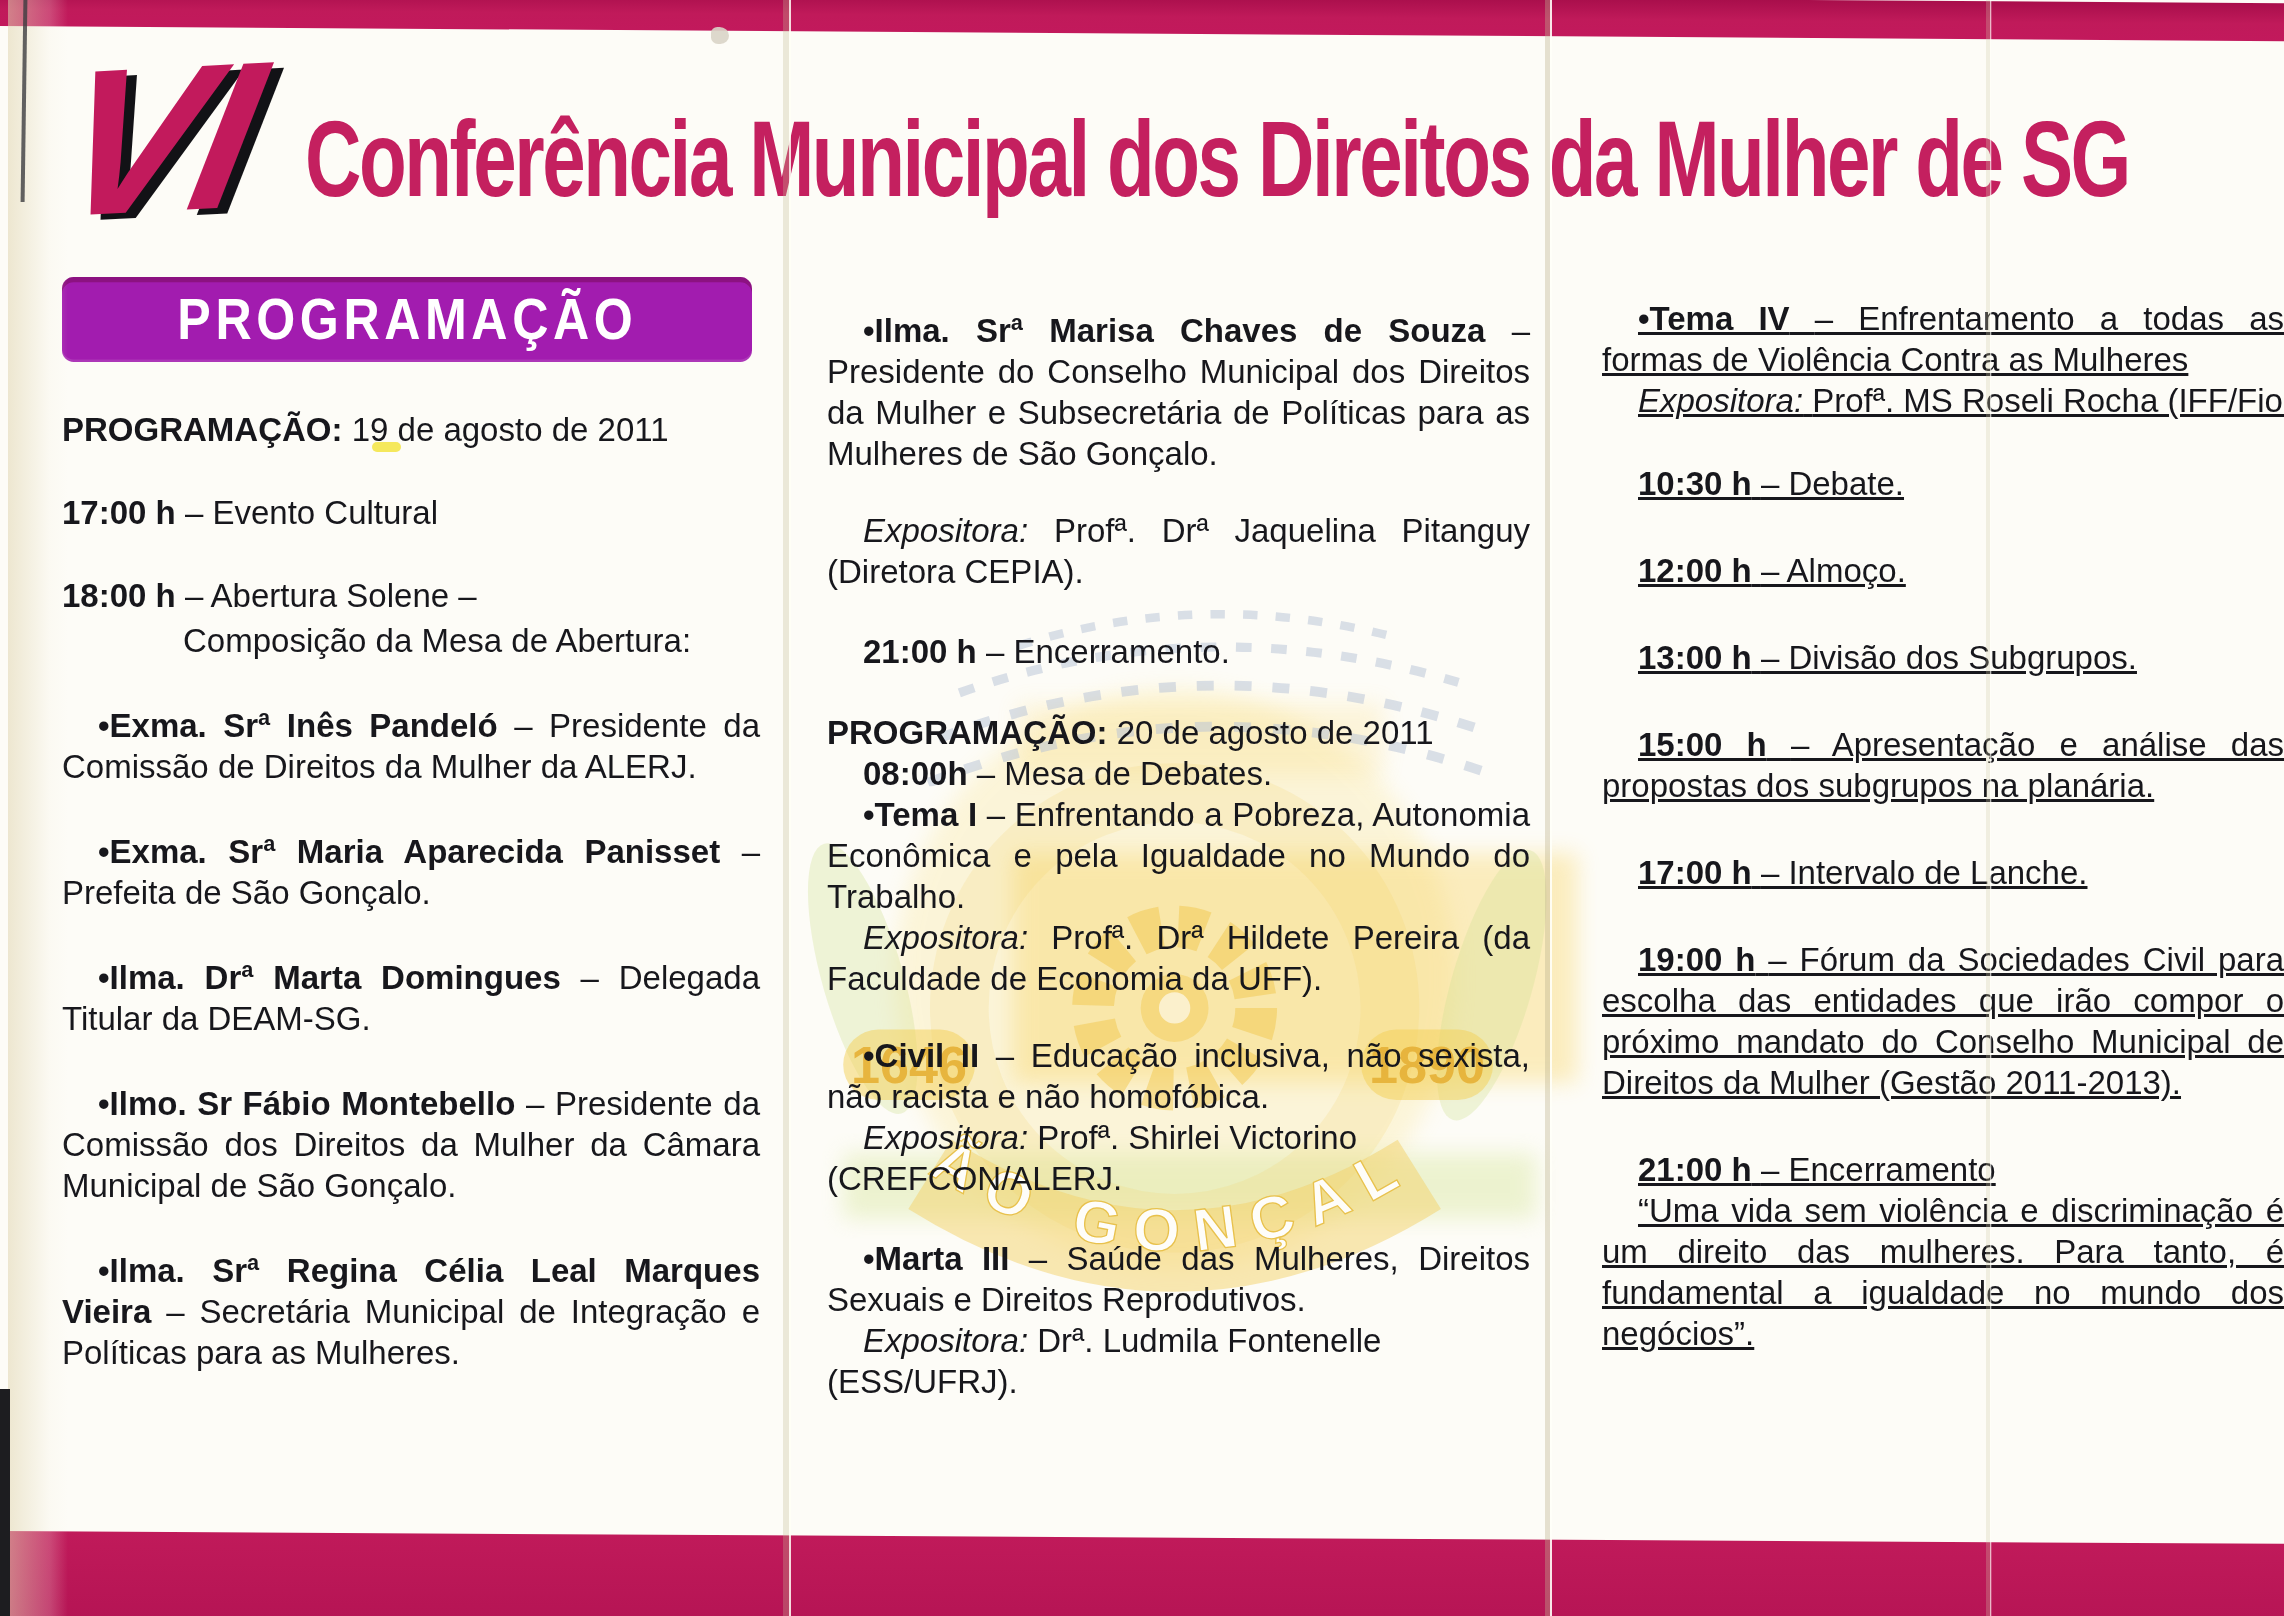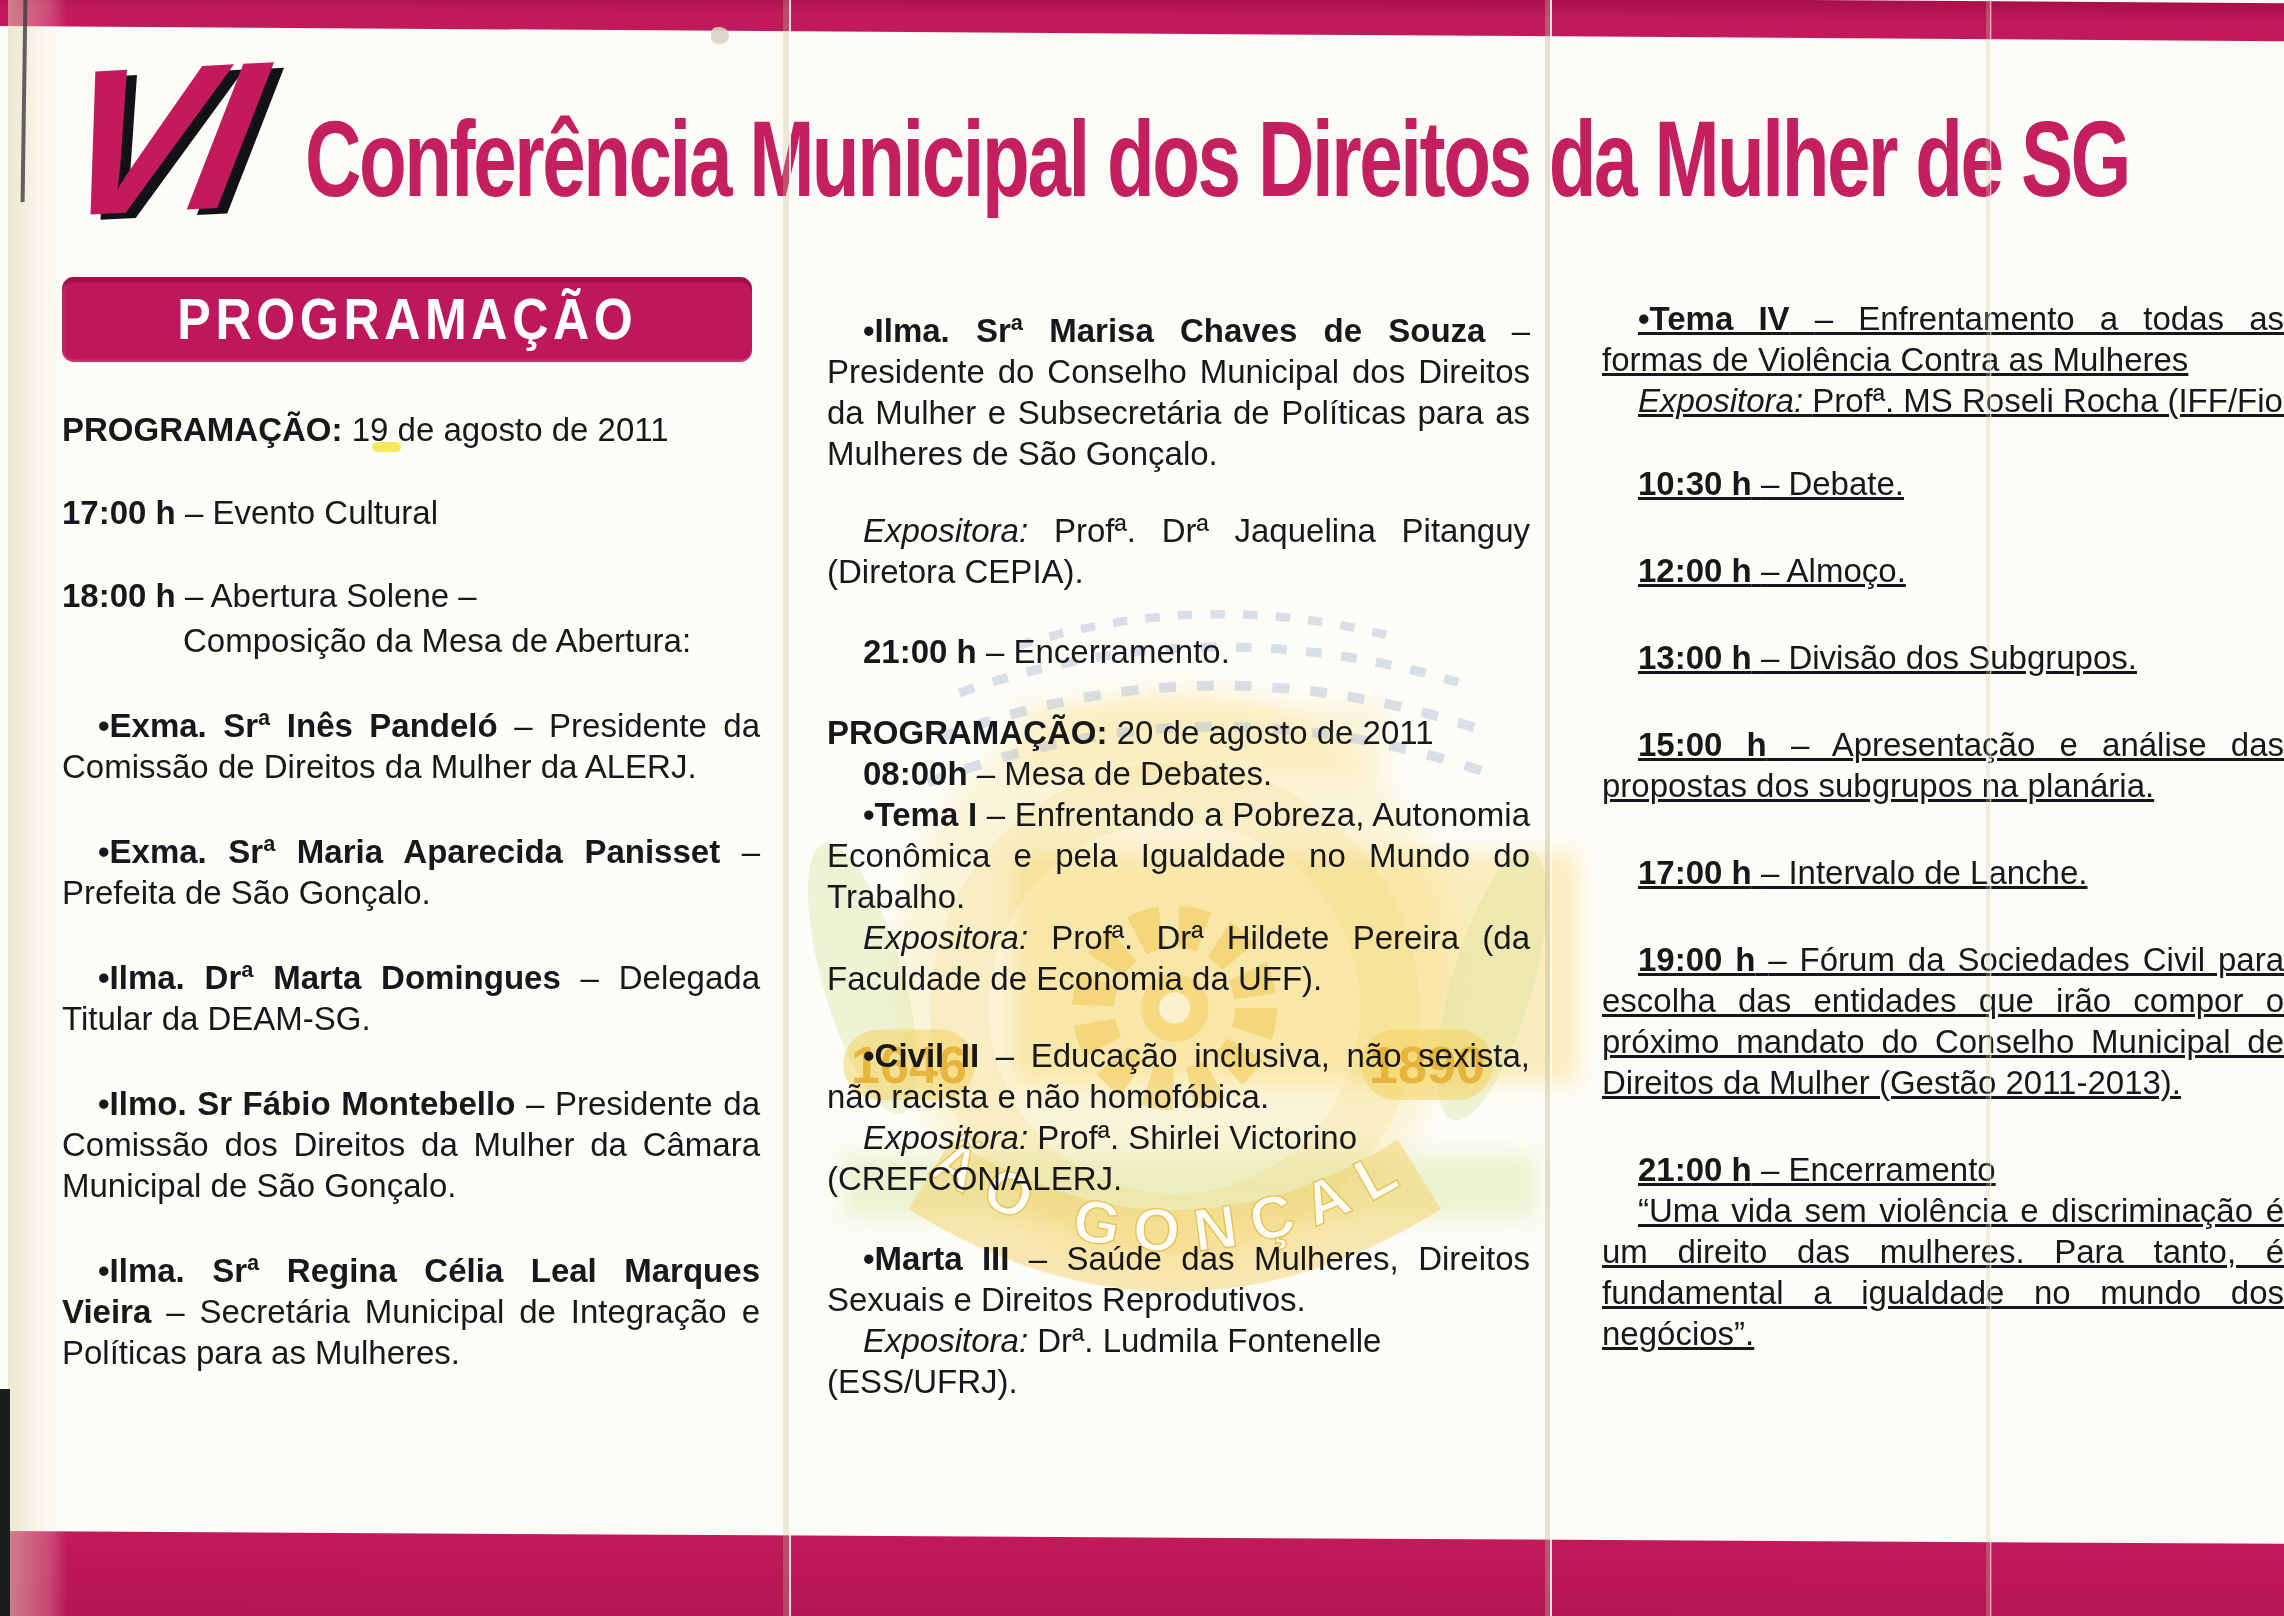--- a/index.html
+++ b/index.html
@@ -41,21 +41,21 @@
     transform:scaleX(.73);transform-origin:left top;
   }
   
   .cols{position:absolute;left:62px;top:277px;z-index:2;display:flex;}
   .col{font-size:33px;line-height:41px;}
   .col p{margin:0;}
   .col1{width:698px;margin-right:67px;}
   .col2{width:703px;margin-right:72px;padding-top:33px;}
   .col3{width:682px;padding-top:21px;text-decoration:underline;}
   .progbox{
-    width:690px;height:85px;border-radius:11.7px;background:#be185d;
+    width:690px;height:85px;border-radius:11.7px;background:#a21caf;
     box-shadow:inset 0 5.2px 0 rgba(100,0,44,.35), inset 0 -2.6px 0 rgba(255,255,255,.12);
     display:flex;align-items:center;justify-content:center;margin-bottom:47px;
   }
   .progbox span{
     color:#fff;font-size:57px;font-weight:bold;letter-spacing:5.2px;
     transform:scaleX(.88);transform-origin:center;
   }
   .col1 p{margin-bottom:42px;}
   .col1 p.guest{margin-bottom:44px;}
   .col1 p.cont{margin-bottom:44px;margin-left:121px;}

